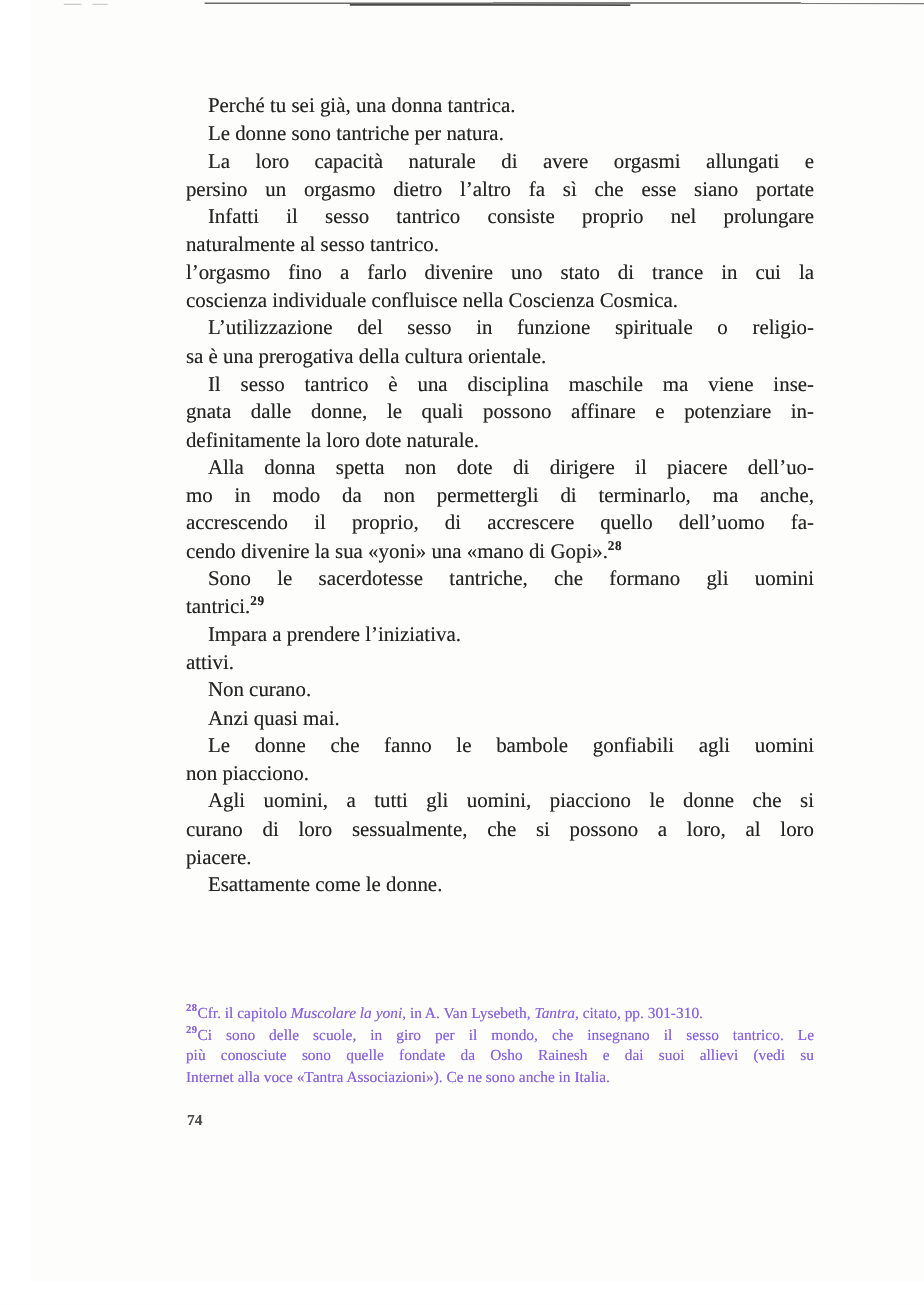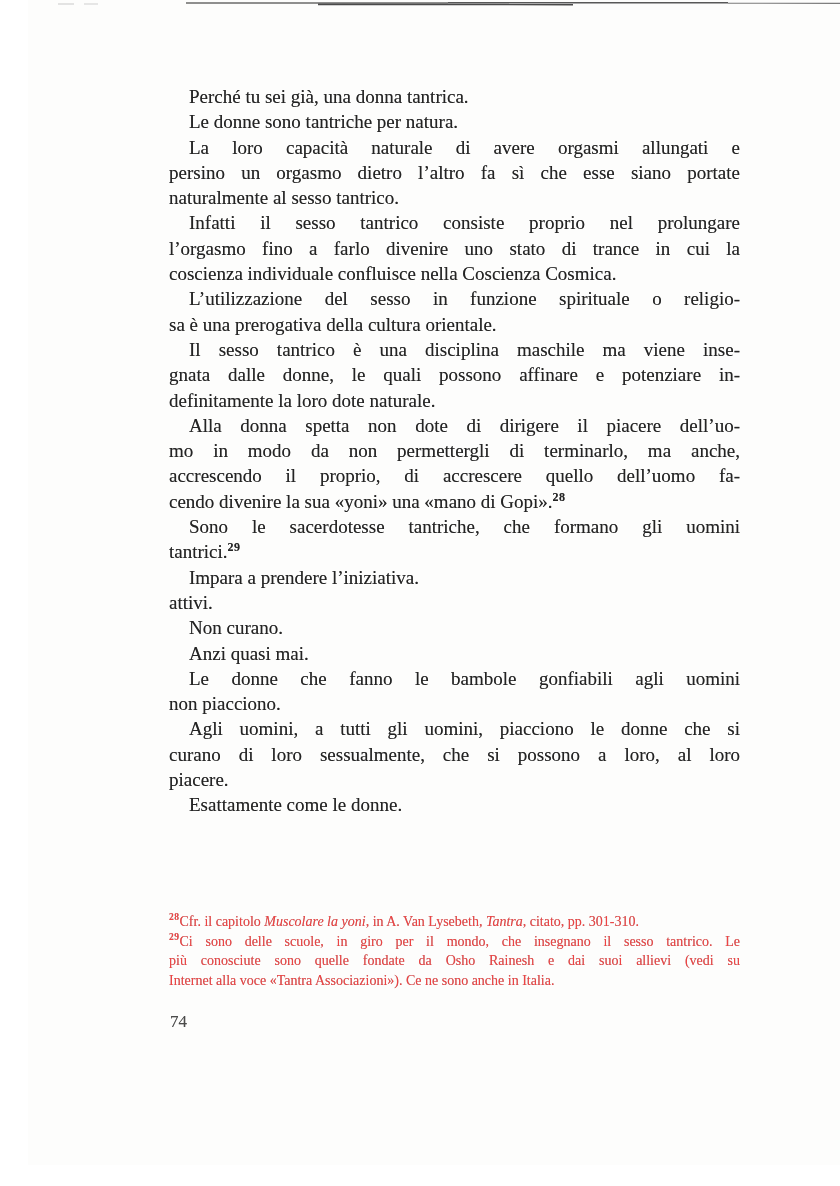--- a/index.html
+++ b/index.html
@@ -38,31 +38,32 @@
     vertical-align: super;
     letter-spacing: 0.5px;
     font-weight: bold;
   }
   .footnotes {
     position: absolute;
     left: 141px; top: 912px;
     width: 571px;
     font-size: 14px;
     line-height: 19.7px;
-    color: #ef4444;
+    color: #8b5cf6;
     text-shadow: 0 0 0.5px rgba(80,80,80,0.5);
   }
   .footnotes sup.fn-ref { font-size: 9.5px; }
   .it { font-style: italic; }
   .page-number {
     position: absolute;
     left: 142px; top: 1012px;
-    font-size: 17px;
+    font-size: 14px;
     color: #4a4a4a;
     text-shadow: 0 0 0.5px rgba(90,90,90,0.5);
+    font-weight: bold;
   }
 </style>
 </head>
 <body>
 
 <div class="page">
 
   <svg class="artifact" width="840" height="10" aria-hidden="true">
     <line x1="158" y1="3" x2="420" y2="3" stroke="#6a6a6a" stroke-width="1.3"></line>
     <line x1="290" y1="4.4" x2="545" y2="4.6" stroke="#4a4a4a" stroke-width="1.6"></line>
@@ -73,23 +74,23 @@
   </svg>
 
   <main class="body-text">
 
     <div class="ln ind">Perché tu sei già, una donna tantrica.</div>
 
     <div class="ln ind">Le donne sono tantriche per natura.</div>
 
     <div class="ln ind just">La loro capacità naturale di avere orgasmi allungati e</div>
     <div class="ln just">persino un orgasmo dietro l’altro fa sì che esse siano portate</div>
+    <div class="ln ind just">Infatti il sesso tantrico consiste proprio nel prolungare</div>
+
     <div class="ln">naturalmente al sesso tantrico.</div>
-
-    <div class="ln ind just">Infatti il sesso tantrico consiste proprio nel prolungare</div>
     <div class="ln just">l’orgasmo fino a farlo divenire uno stato di trance in cui la</div>
     <div class="ln">coscienza individuale confluisce nella Coscienza Cosmica.</div>
 
     <div class="ln ind just">L’utilizzazione del sesso in funzione spirituale o religio-</div>
     <div class="ln">sa è una prerogativa della cultura orientale.</div>
 
     <div class="ln ind just">Il sesso tantrico è una disciplina maschile ma viene inse-</div>
     <div class="ln just">gnata dalle donne, le quali possono affinare e potenziare in-</div>
     <div class="ln">definitamente la loro dote naturale.</div>
 

